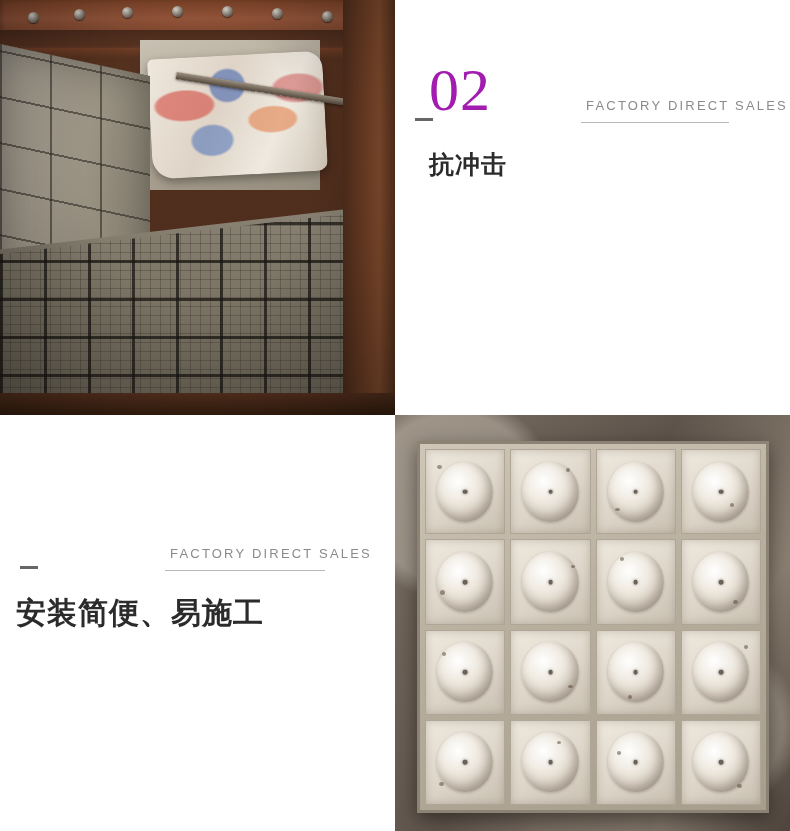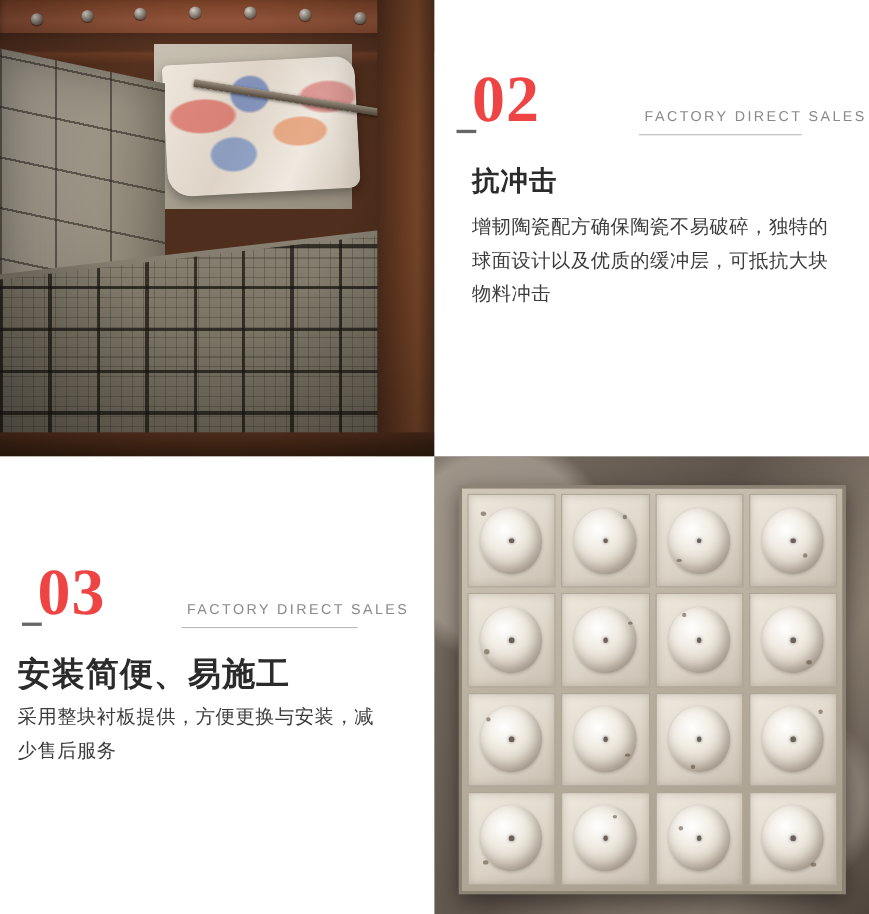--- a/index.html
+++ b/index.html
@@ -33,22 +33,22 @@
     background: #ffffff;
     padding: 0;
   }
   .num-row {
     position: absolute;
     display: flex;
     align-items: flex-end;
   }
   .num {
     font-family: "Liberation Serif", serif;
-    font-weight: 700;
-    color: #ef4444;
+    font-weight: 400;
+    color: #a21caf;
     letter-spacing: 1px;
     line-height: 0.95;
   }
   .num-underline {
     position: absolute;
     background: #666;
   }
   .fds {
     font-family: "Liberation Sans", sans-serif;
     color: #8a8a8a;
@@ -257,32 +257,27 @@
   </div>
 
   <div class="cell text-cell t02">
     <div class="num-row">
       <span class="num">02</span>
     </div>
     <div class="num-underline"></div>
     <span class="fds">FACTORY DIRECT SALES</span>
     <div class="fds-rule"></div>
     <div class="headline">抗冲击</div>
-    <div class="body-text">增韧陶瓷配方确保陶瓷不易破碎，独特的球面设计以及优质的缓冲层，可抵抗大块物料冲击</div>
   </div>
 
   <div class="cell text-cell t03">
-    <div class="num-row">
-      <span class="num">03</span>
-    </div>
     <div class="num-underline"></div>
     <span class="fds">FACTORY DIRECT SALES</span>
     <div class="fds-rule"></div>
     <div class="headline">安装简便、易施工</div>
-    <div class="body-text">采用整块衬板提供，方便更换与安装，减少售后服务</div>
   </div>
 
   <div class="cell photo2">
     <div class="p2-stone"></div>
     <div class="p2-panel">
       <div class="p2-tile">
           <div class="p2-dome"></div>
           <div class="p2-speck" style="left:14%;top:18%;width:5px;height:4px;"></div>
         </div>
       <div class="p2-tile">

